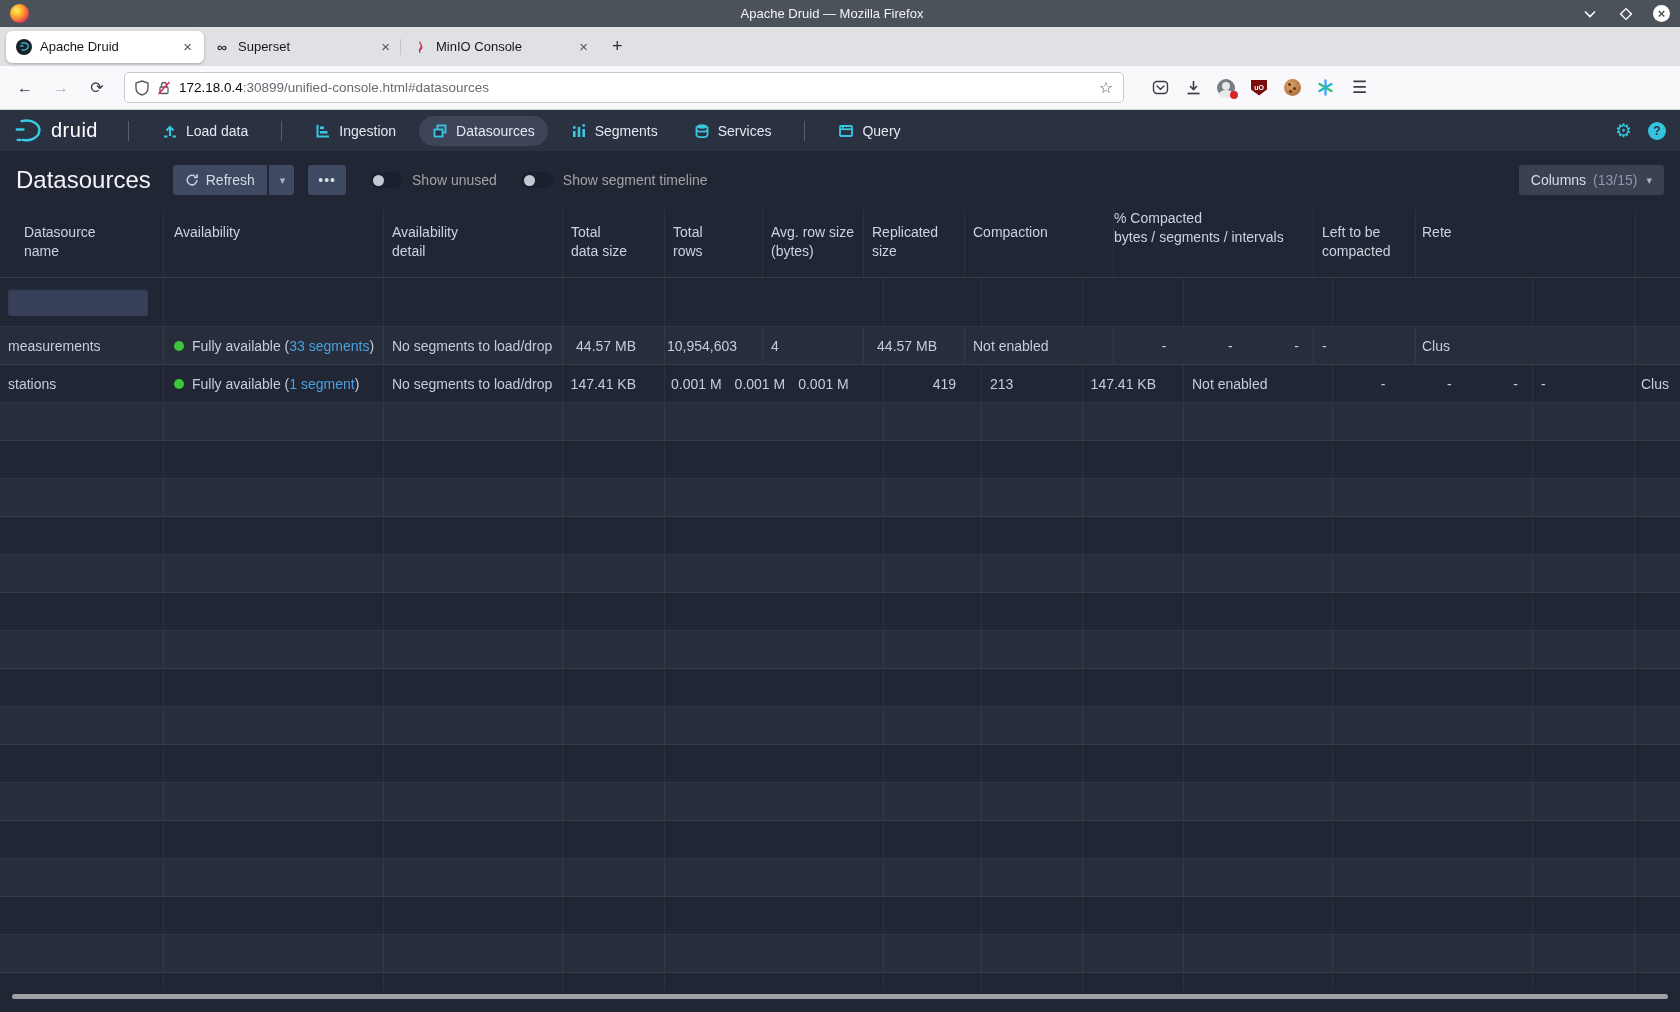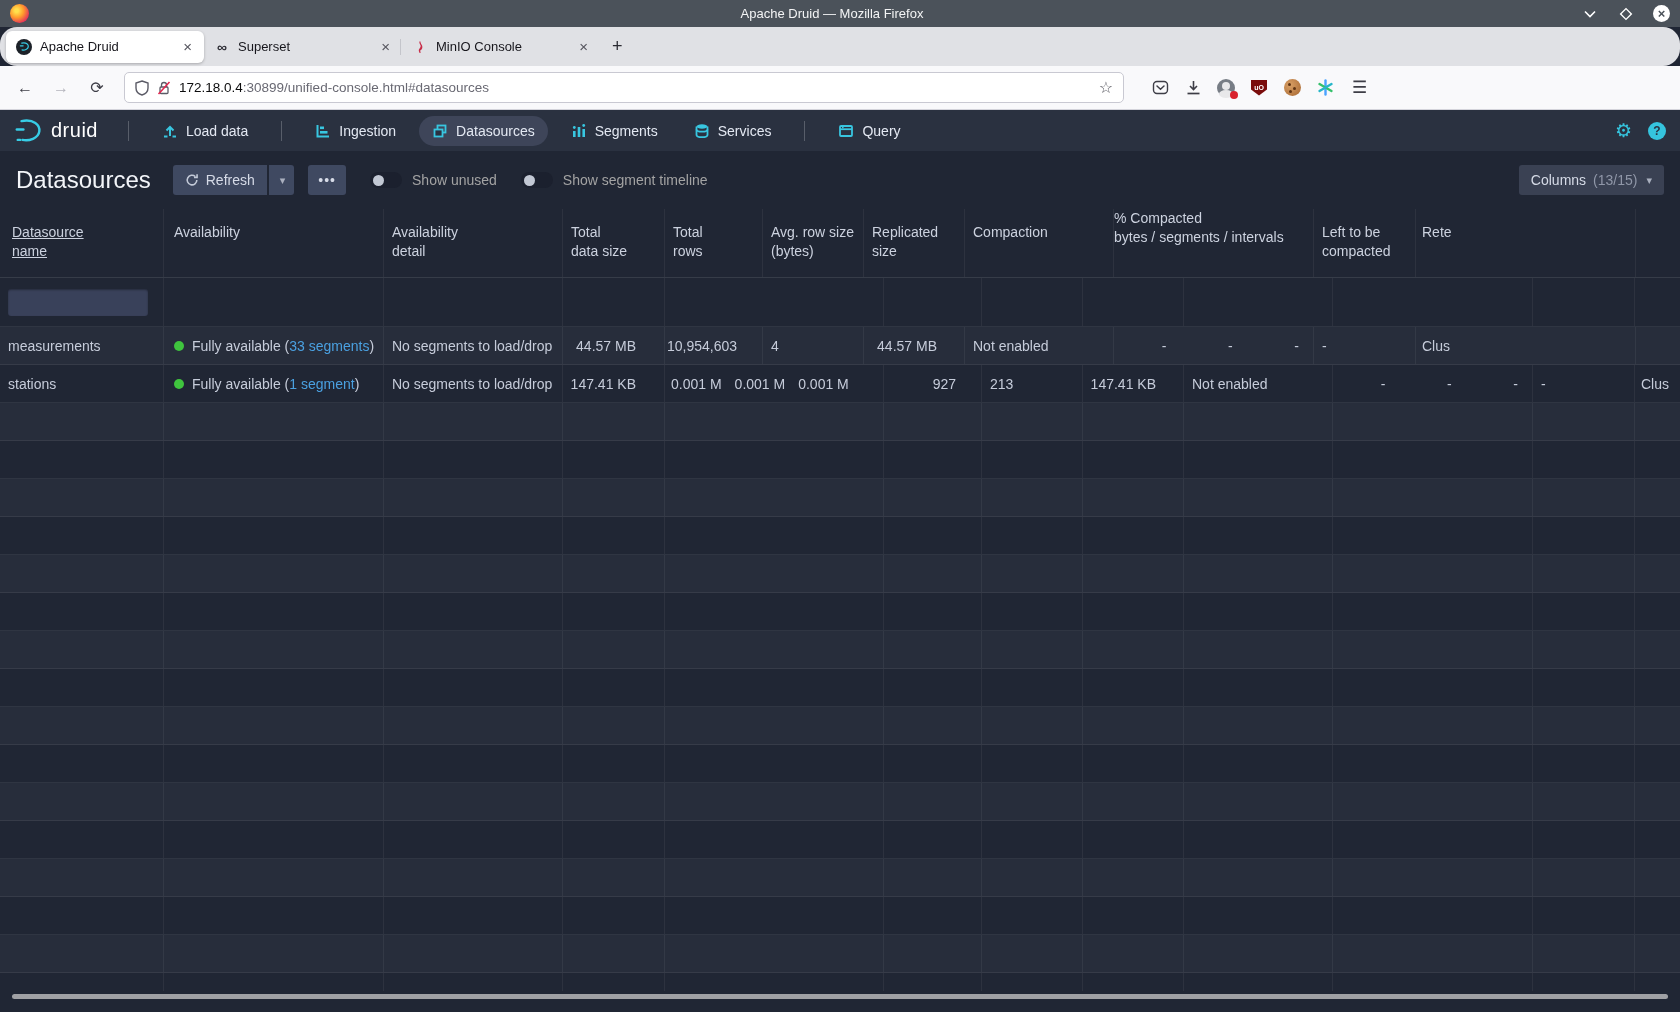--- a/index.html
+++ b/index.html
@@ -21,21 +21,21 @@
   }
   .win-title {
     position:absolute; left:0; right:16px; text-align:center;
     color:#f3f4f5; font-size:13px; pointer-events:none;
   }
   .win-controls { margin-left:auto; display:flex; align-items:center; gap:18px; z-index:2; }
   .wc { color:#fff; display:flex; align-items:center; justify-content:center; width:18px; height:18px; cursor:default; }
   .wc svg { display:block; }
   .wc-close { background:#fff; border-radius:50%; color:#4b525a; font-size:13px; font-weight:bold; width:17px; height:17px; }
 
-  .tabbar { height:39px; background:#e0e1e5; display:flex; align-items:center; padding:0 6px;border-radius:17px; }
+  .tabbar { height:39px; background:#e0e1e5; display:flex; align-items:center; padding:0 6px; }
   .tab {
     width:198px; height:32px; display:flex; align-items:center; gap:8px;
     padding:0 10px; border-radius:6px; font-size:13px; color:#17161c; position:relative;
   }
   .tab.active { background:#fff; box-shadow:0 1px 3px rgba(0,0,0,.25); }
   .tab + .tab::before {
     content:""; position:absolute; left:-2px; top:8px; bottom:8px; width:1px; background:#c4c5cb;
   }
   .tab.active::before, .tab.active + .tab::before { display:none; }
   .tab-label { flex:1; white-space:nowrap; overflow:hidden; }
@@ -120,21 +120,21 @@
     color:#c6ccda; border-right:1px solid rgba(255,255,255,.06); overflow:hidden; white-space:nowrap; }
   .tbody .trow:nth-child(odd) { background:rgba(255,255,255,.035); }
   
   .c0{width:164px; } .c1{width:220px; padding-left:10px;} .c2{width:179px;}
   .c3{width:102px; justify-content:flex-end; padding-right:28px;}
   .c4{width:219px; gap:13px; padding-left:6px;}
   .c5{width:98px; justify-content:flex-end; padding-right:25px;}
   .c6{width:101px;} .c7{width:101px; justify-content:flex-end; padding-right:27px;}
   .c8{width:149px;} .c9{width:200px; padding:0;}
   .c10{width:102px;} .c11{width:220px; padding-left:6px;}
-  .hcell.c0{padding-left:12px;text-decoration:underline;} .hcell.c3,.hcell.c5,.hcell.c7{ text-align:left; }
+  .hcell.c0{padding-left:24px;} .hcell.c3,.hcell.c5,.hcell.c7{ text-align:left; }
   .c9 .third { flex:1; text-align:right; padding-right:14px; }
   .filter-input { width:140px; height:27px; background:#39415a; border:none; border-radius:3px;
     box-shadow:inset 0 1px 2px rgba(0,0,0,.35); outline:none; color:#dde2ec; padding:0 8px; font-size:13px; }
   .dot { width:10px; height:10px; border-radius:50%; background:#3fc43e; margin-right:8px; flex:none; }
   .link { color:#4aa0e0; text-decoration:none; }
   .hscrollbar { margin:3px 12px 0 12px; height:5px; width:1656px; background:#9fa0a4; border-radius:3px; }
 
   svg { display:block; }
 </style>
 </head>
@@ -438,21 +438,21 @@
             <a class="link" href="#">1 segment</a>
             <span>)</span>
         </div>
         <div class="cell c2">No segments to load/drop</div>
         <div class="cell c3">147.41 KB</div>
         <div class="cell c4">
           <span>0.001 M</span>
             <span>0.001 M</span>
             <span>0.001 M</span>
         </div>
-        <div class="cell c5">927</div>
+        <div class="cell c5">419</div>
         <div class="cell c6">213</div>
         <div class="cell c7">147.41 KB</div>
         <div class="cell c8">Not enabled</div>
         <div class="cell c9">
           <span class="third">-</span>
             <span class="third">-</span>
             <span class="third">-</span>
         </div>
         <div class="cell c10">-</div>
         <div class="cell c11">Clus</div>

